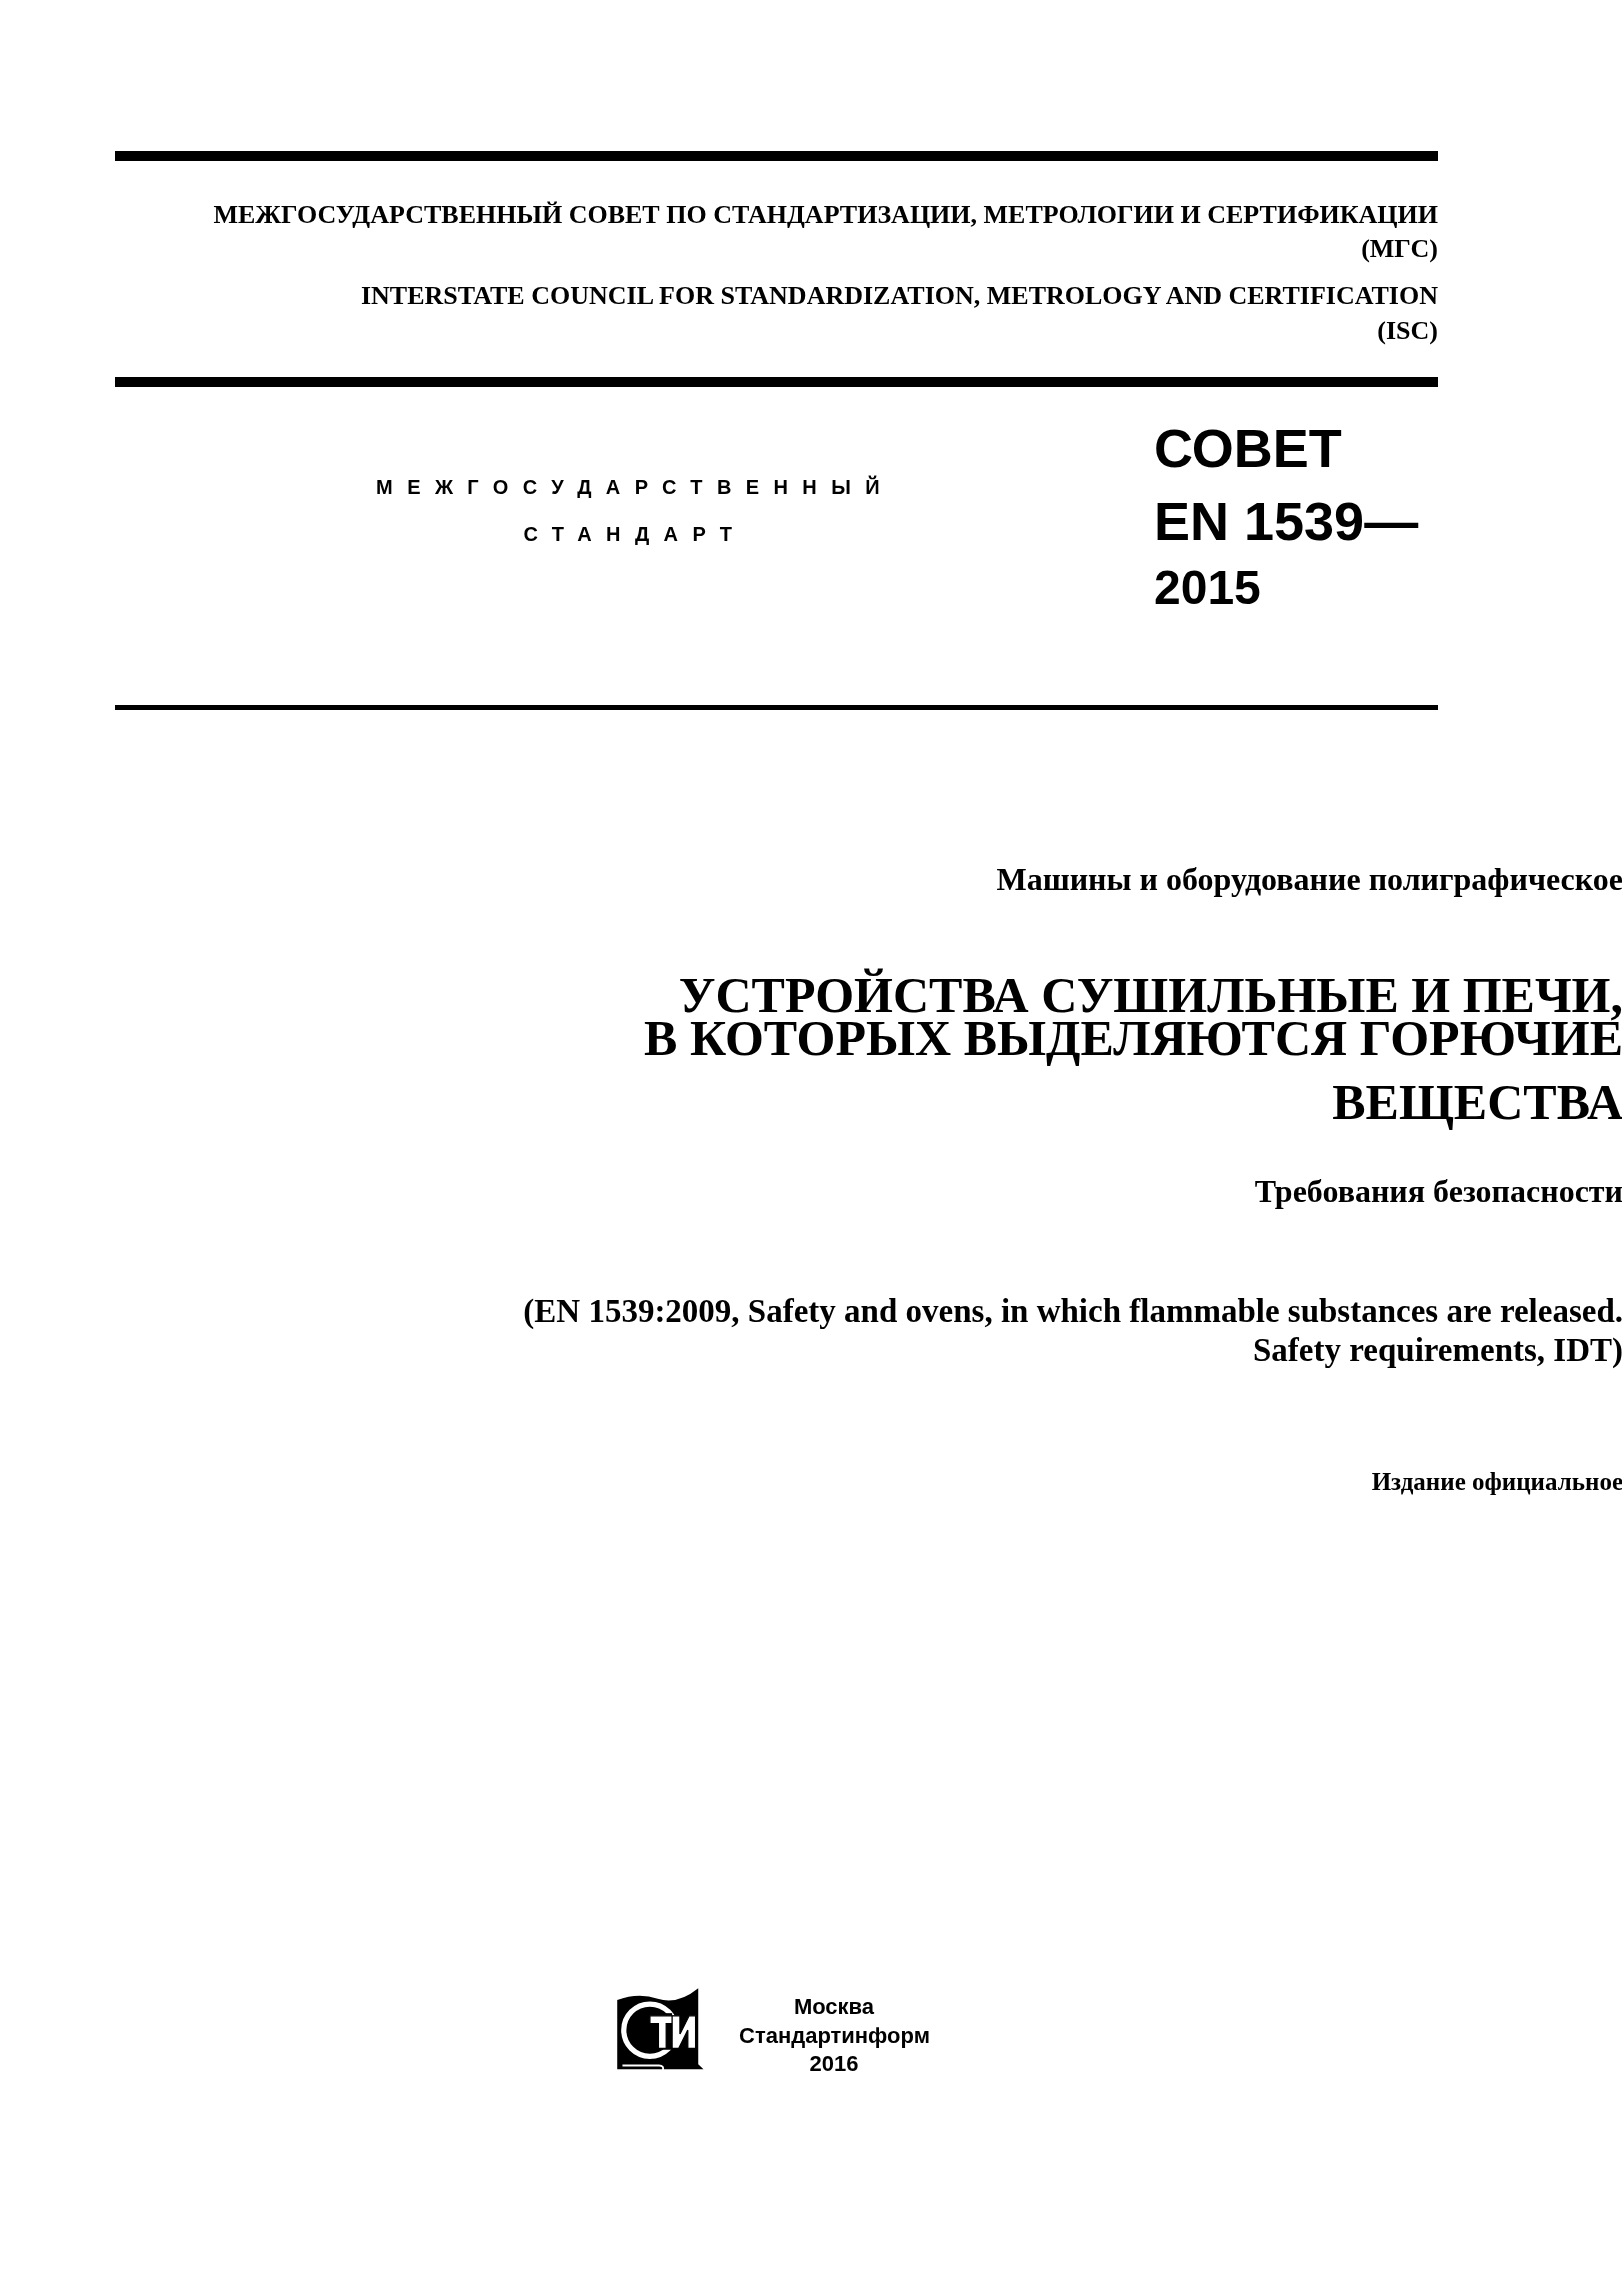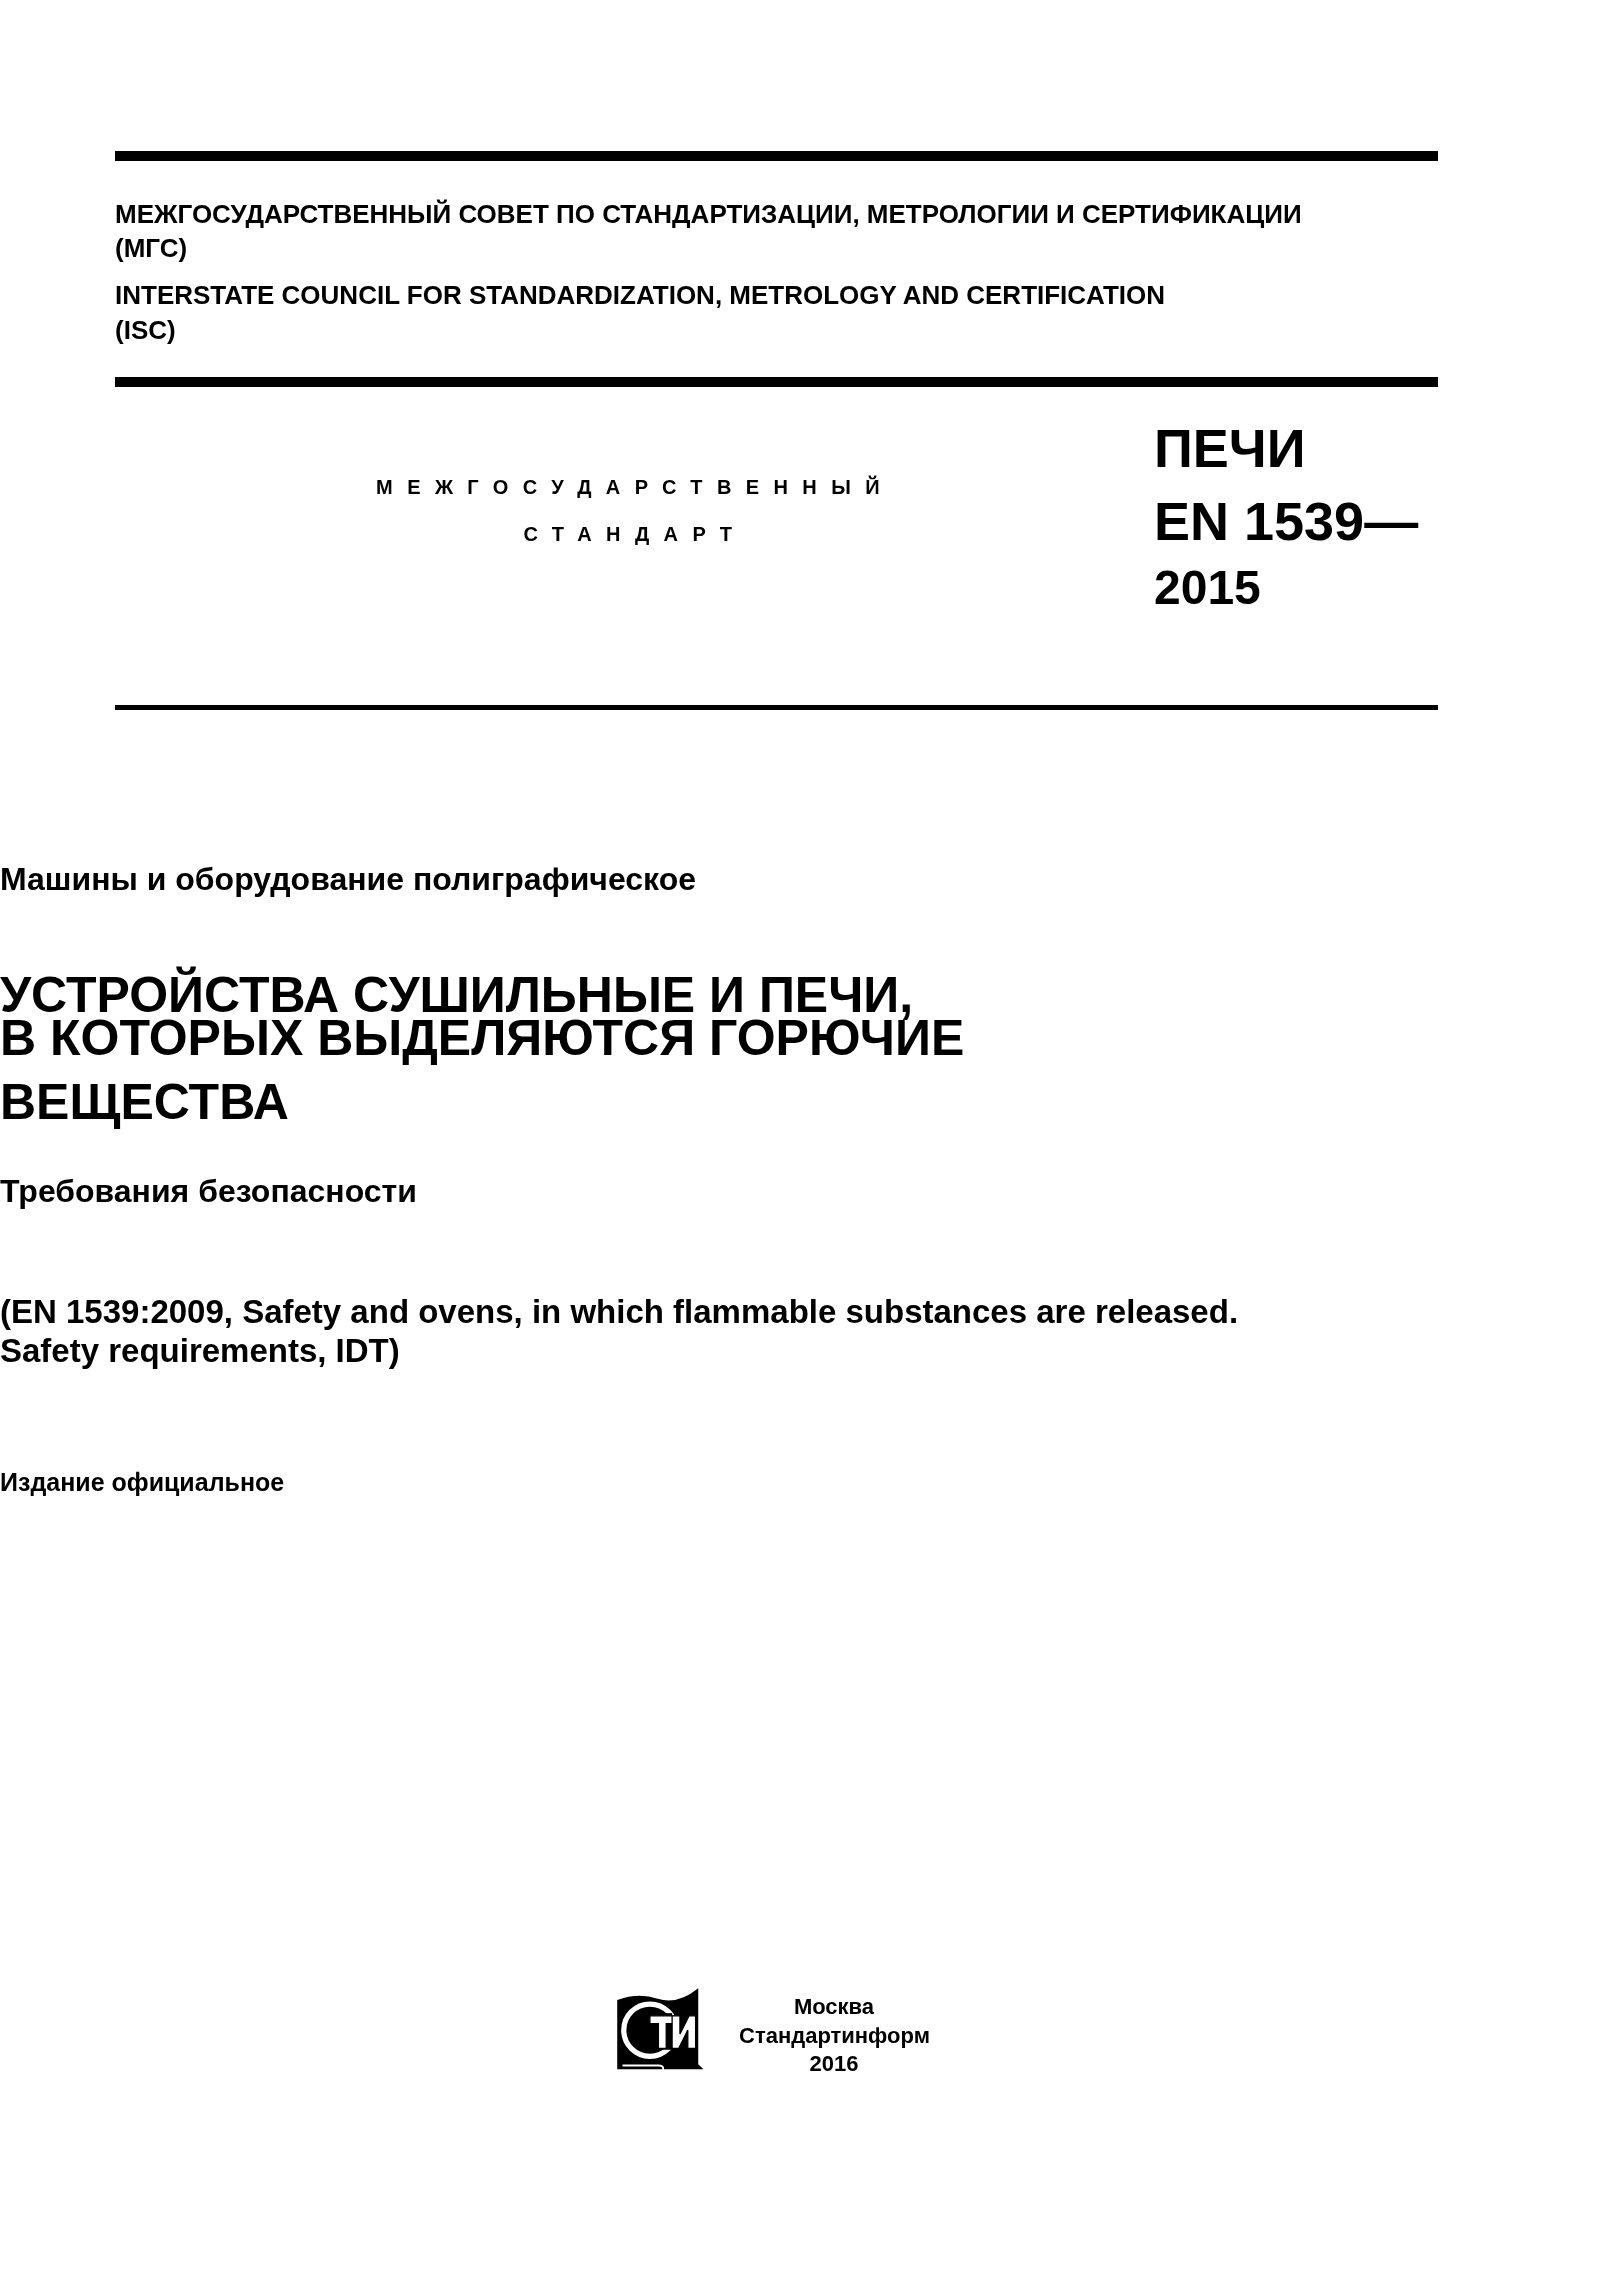--- a/index.html
+++ b/index.html
@@ -1,19 +1,19 @@
 <!DOCTYPE html>
 <html style="font-size:10.5px"><head>
 <meta charset="utf-8">
 <style>
   html,body{margin:0;padding:0;background:#fff;}
   body{width:1623px;height:2295px;position:relative;overflow:hidden;font-family:"Liberation Sans",sans-serif;color:#000;}
   .abs{position:absolute;}
   .bar{position:absolute;background:#000;}
-  .center{position:absolute;left:0;width:1623px;text-align:left;font-weight:bold;}
+  .center{position:absolute;left:0;width:1623px;text-align:right;font-weight:bold;font-family:Liberation Serif, serif;}
   .c2{left:115px;width:1323px;}
   .h1{font-size:26px;line-height:31px;}
   .std{position:absolute;font-size:20px;font-weight:bold;letter-spacing:14.4px;text-align:center;width:654px;left:308px;}
   .gost{position:absolute;left:1154px;font-size:54px;font-weight:bold;line-height:59px;}
   .title{font-size:50px;line-height:64px;}
   .sub{font-size:32px;}
   .en{font-size:33px;line-height:39px;}
   .pub{font-size:25px;}
   .city{position:absolute;left:739px;width:190px;text-align:center;font-weight:bold;font-size:22px;line-height:29px;}
 </style>
@@ -25,21 +25,21 @@
 <div class="center c2 h1" style="top:199px;">МЕЖГОСУДАРСТВЕННЫЙ СОВЕТ ПО СТАНДАРТИЗАЦИИ, МЕТРОЛОГИИ И СЕРТИФИКАЦИИ</div>
 <div class="center c2 h1" style="top:233px;">(МГС)</div>
 <div class="center c2 h1" style="top:280px;">INTERSTATE COUNCIL FOR STANDARDIZATION, METROLOGY AND CERTIFICATION</div>
 <div class="center c2 h1" style="top:315px;">(ISC)</div>
 
 <div class="bar" style="left:115px;top:377px;width:1323px;height:9.8px;"></div>
 
 <div class="std" style="top:476px;">МЕЖГОСУДАРСТВЕННЫЙ</div>
 <div class="std" style="top:523px;">СТАНДАРТ</div>
 
-<div class="gost" style="top:419px;">ПЕЧИ</div>
+<div class="gost" style="top:419px;">СОВЕТ</div>
 <div class="gost" style="top:492px;">EN 1539—</div>
 <div class="gost" style="top:558px;font-size:48px;">2015</div>
 
 <div class="bar" style="left:115px;top:705px;width:1323px;height:4.6px;"></div>
 
 <div class="center title sub" style="top:847px;">Машины и оборудование полиграфическое</div>
 <div class="center title" style="top:943px;margin-top:20px;">УСТРОЙСТВА СУШИЛЬНЫЕ И ПЕЧИ,</div>
 <div class="center title" style="top:1006px;">В КОТОРЫХ ВЫДЕЛЯЮТСЯ ГОРЮЧИЕ</div>
 <div class="center title" style="top:1070px;">ВЕЩЕСТВА</div>
 <div class="center sub" style="top:1173px;">Требования безопасности</div>

